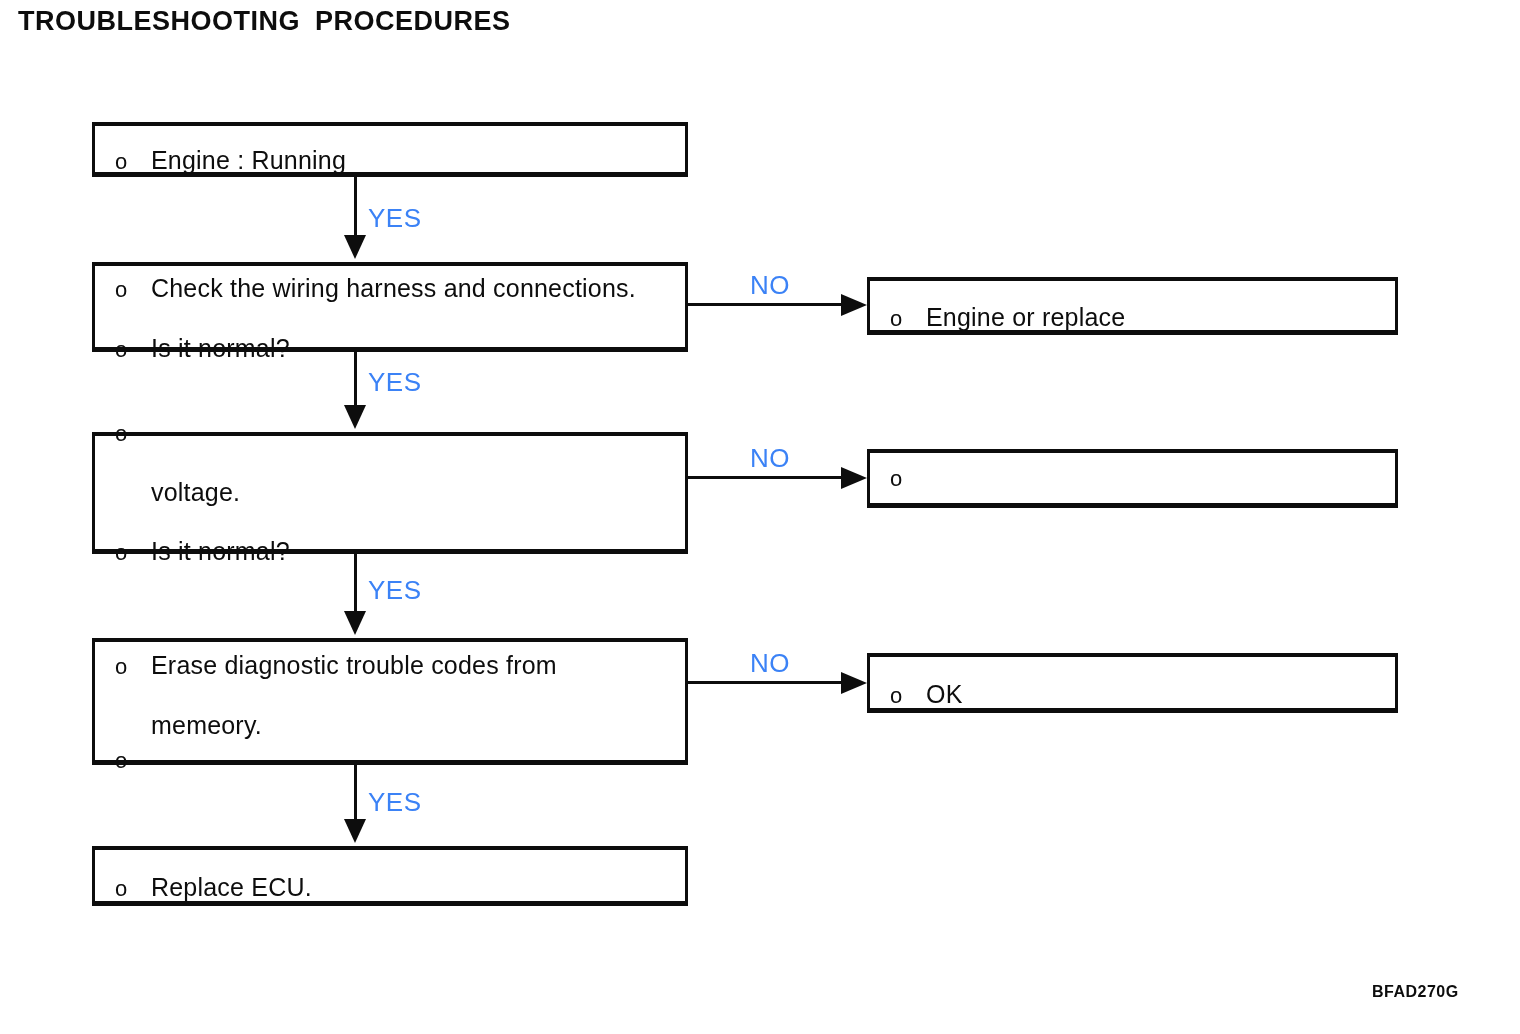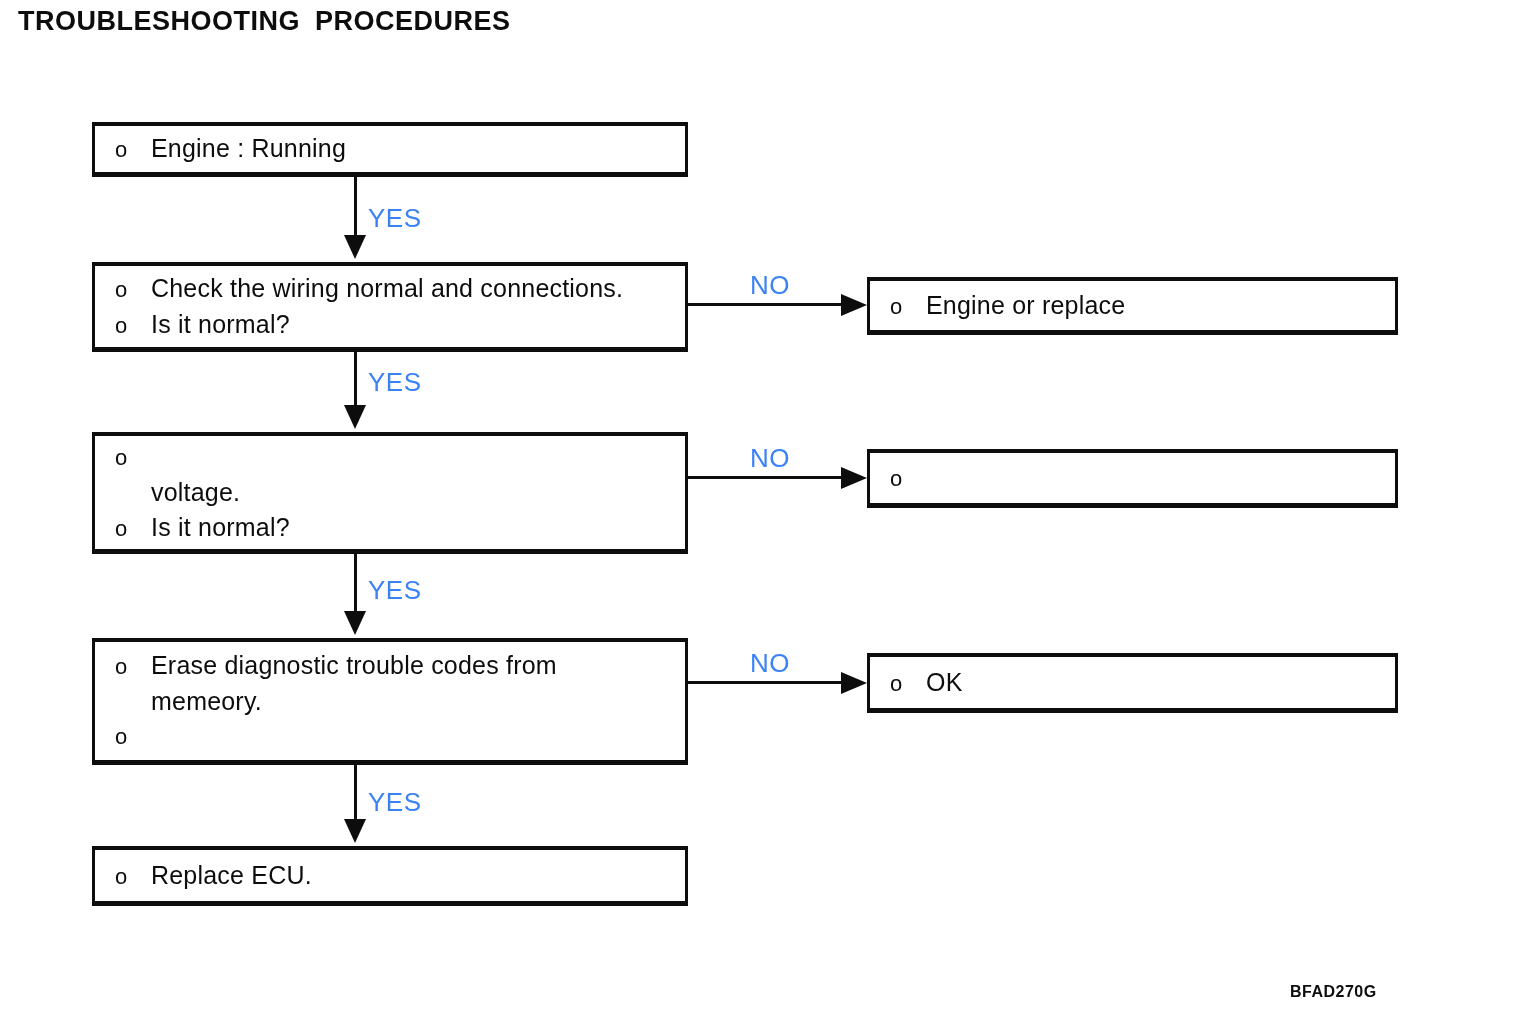--- a/index.html
+++ b/index.html
@@ -49,20 +49,21 @@
   }
   .box .bullet {
     display: inline-block;
     width: 36px;
     flex: 0 0 36px;
     font-size: 22px;
   }
   .box .txt {
     display: inline-block;
     letter-spacing: 0.2px;
+    margin-top: 24px;
   }
   .vline {
     position: absolute;
     width: 3px;
     background: #0d0d0d;
   }
   .hline {
     position: absolute;
     height: 3px;
     background: #0d0d0d;
@@ -85,21 +86,21 @@
   }
   .edge-label {
     position: absolute;
     font-size: 26px;
     line-height: 28px;
     color: #3b82f6;
     letter-spacing: 0.5px;
   }
   .figure-code {
     position: absolute;
-    left: 1290px;
+    left: 1372px;
     top: 983px;
     font-size: 16px;
     font-weight: bold;
     letter-spacing: 0.5px;
     color: #0d0d0d;
   }
 
   
   #box-step-0 { left: 92px;  top: 122px; width: 596px; height: 55px; }
   #box-step-1 { left: 92px;  top: 262px; width: 596px; height: 90px; }
@@ -121,21 +122,21 @@
   <div class="box" id="box-step-0">
     <div class="line">
       <span class="bullet">o</span>
       <span class="txt">Engine : Running</span>
     </div>
   </div>
 
   <div class="box" id="box-step-1">
     <div class="line">
       <span class="bullet">o</span>
-      <span class="txt">Check the wiring normal and connections.</span>
+      <span class="txt">Check the wiring harness and connections.</span>
     </div>
     <div class="line">
       <span class="bullet">o</span>
       <span class="txt">Is it normal?</span>
     </div>
   </div>
 
   <div class="box" id="box-step-2">
     <div class="line">
       <span class="bullet">o</span>

